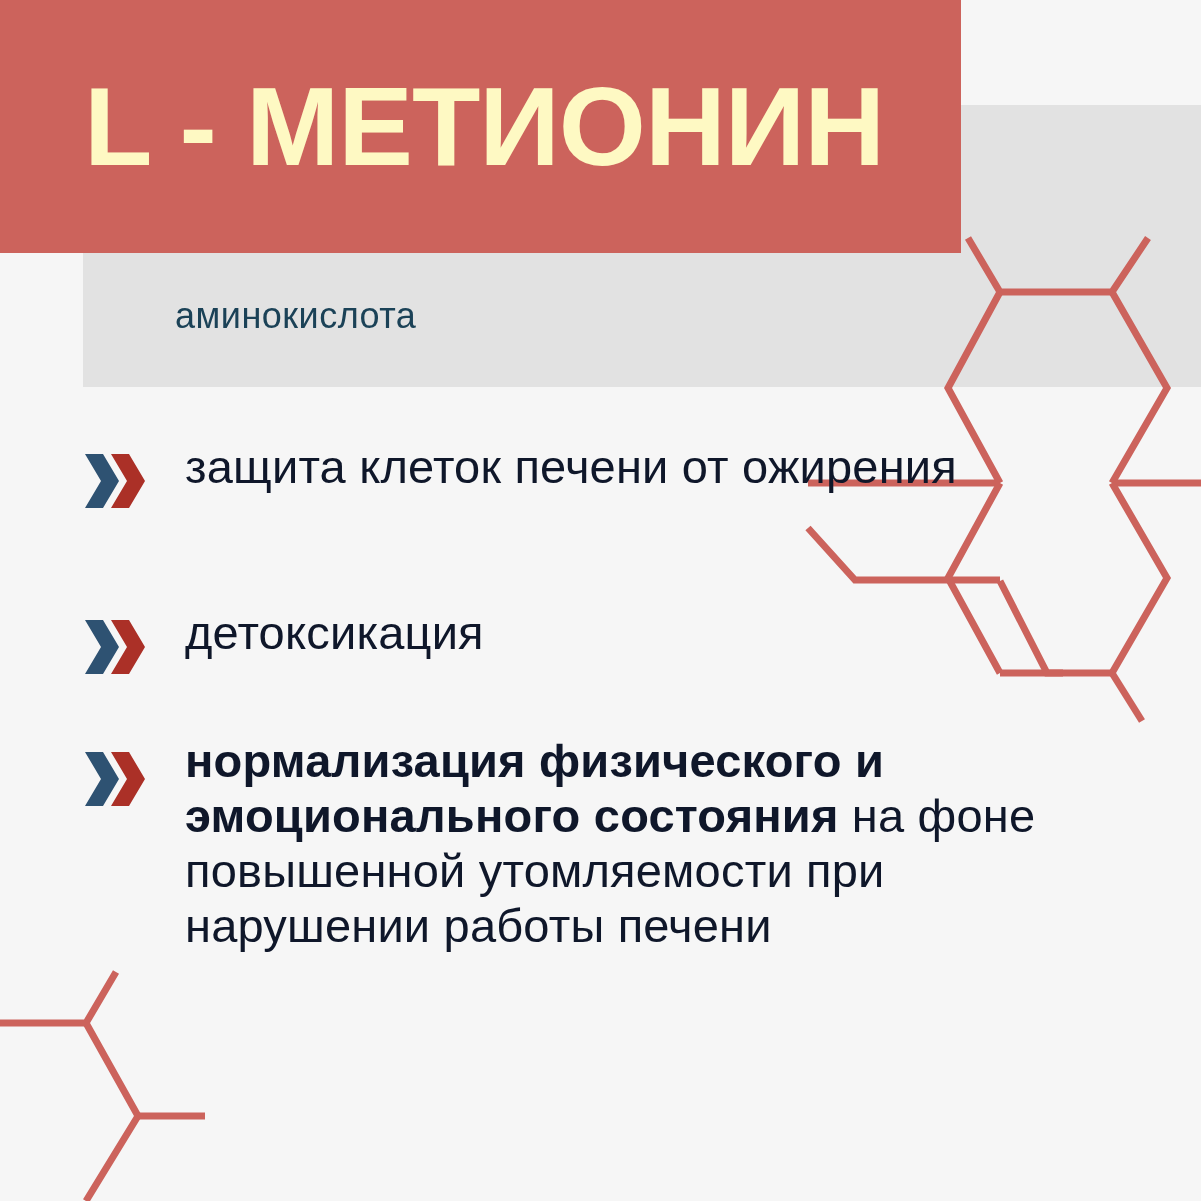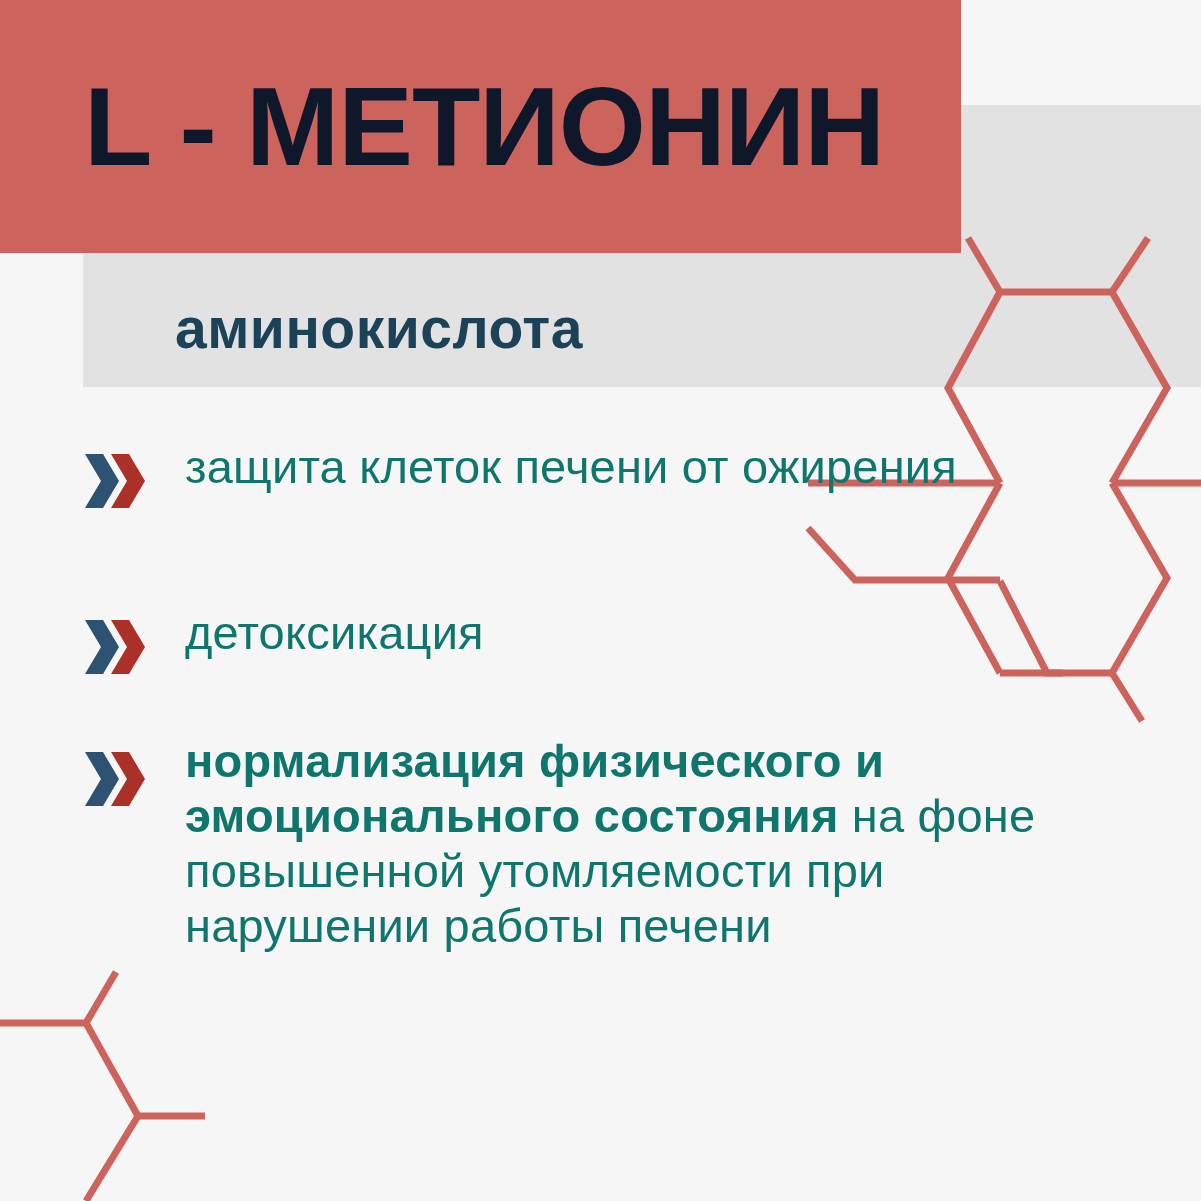--- a/index.html
+++ b/index.html
@@ -46,39 +46,39 @@
     width: 961px;
     height: 253px;
     background: #cc635c;
   }
   .title-band .title-text {
     position: absolute;
     left: 84px;
     top: 50%;
     transform: translateY(-50%);
     margin: 0;
-    color: #0f172a;
+    color: #fef9c3;
     font-family: "Liberation Sans", sans-serif;
     font-weight: 700;
     font-size: 112px;
     line-height: 1.0;
     letter-spacing: -1px;
     white-space: nowrap;
   }
 
   
   .subtitle {
     position: absolute;
     left: 175px;
     top: 294px;
     margin: 0;
     color: #1b4257;
     font-family: "Liberation Sans", sans-serif;
-    font-weight: 700;
-    font-size: 57px;
+    font-weight: 400;
+    font-size: 36px;
     line-height: 1.2;
     letter-spacing: 0.5px;
   }
 
   
   .benefits {
     position: absolute;
     left: 83px;
     top: 440px;
     width: 1060px;
@@ -95,21 +95,21 @@
     flex: 0 0 auto;
     width: 62px;
     height: 62px;
     margin-top: 10px;
     margin-right: 40px;
   }
   .chevron-icon svg { display: block; }
 
   .benefit-text {
     flex: 1 1 auto;
-    color: #0f766e;
+    color: #0f172a;
     font-family: "Liberation Sans", sans-serif;
     font-size: 47px;
     line-height: 1.17;
     font-weight: 400;
     letter-spacing: 0.2px;
   }
   .benefit-text .strong {
     font-weight: 700;
   }
   .row-3 .chevron-icon { margin-top: 14px; }

